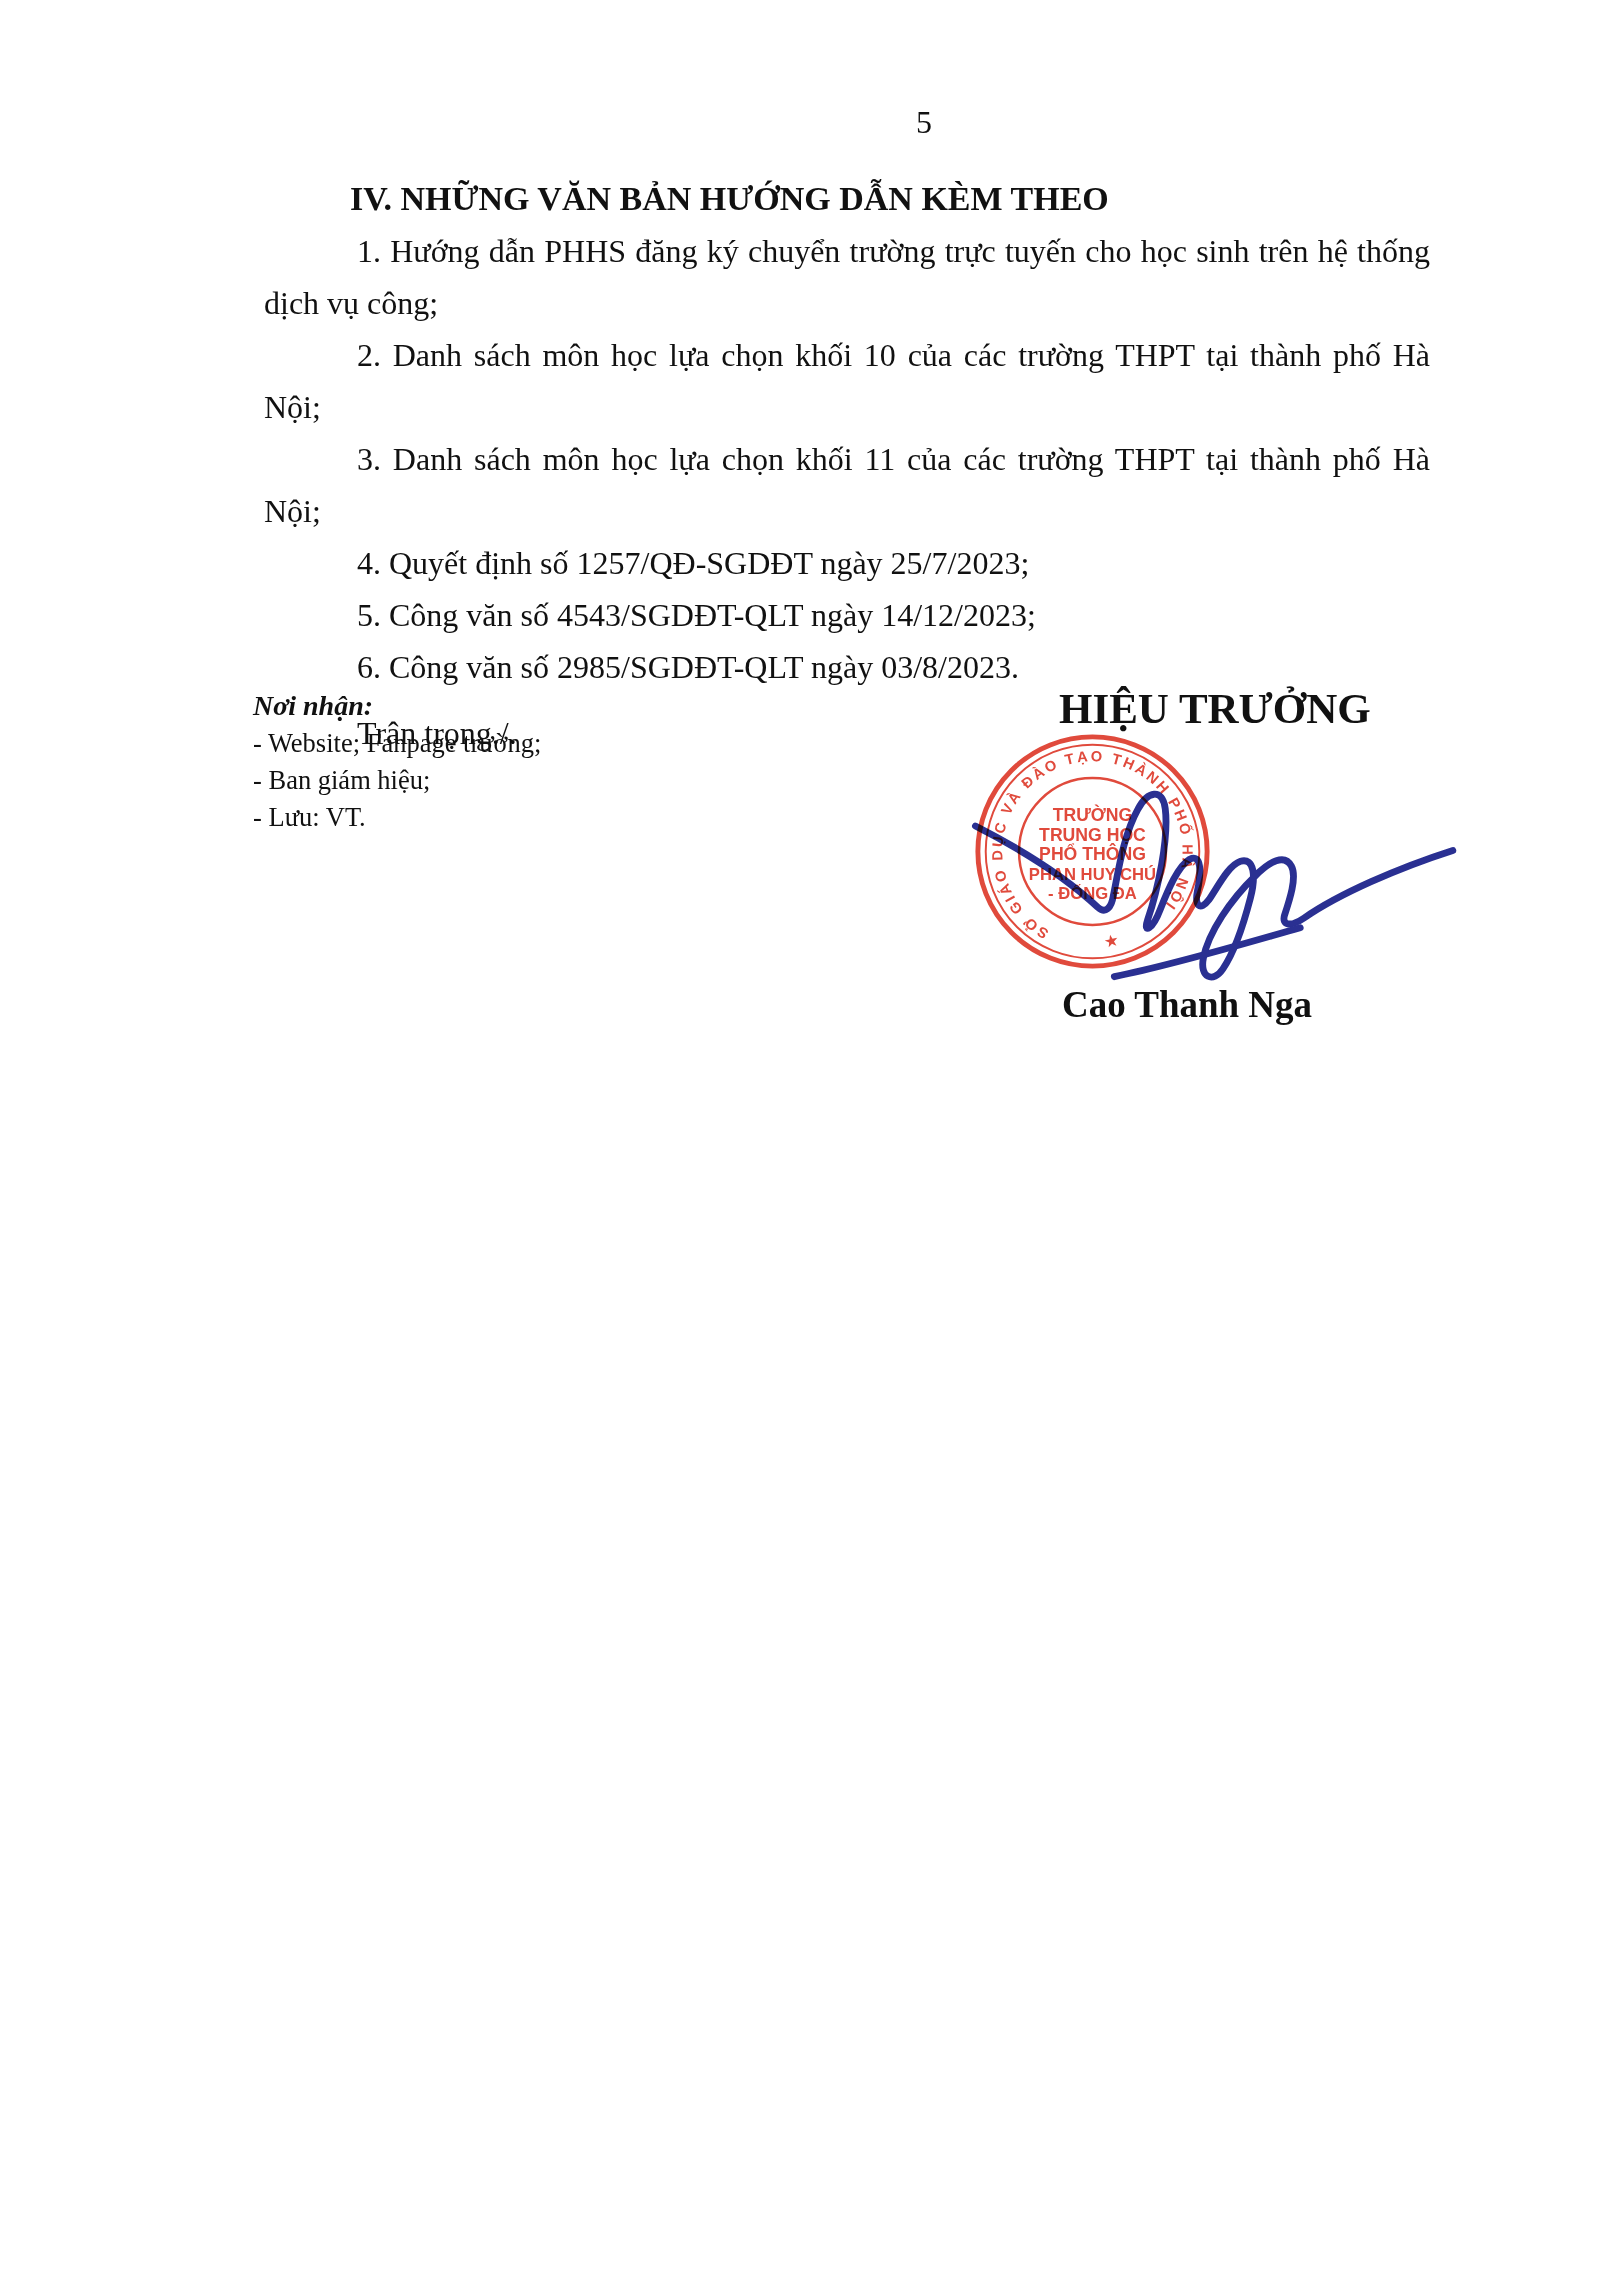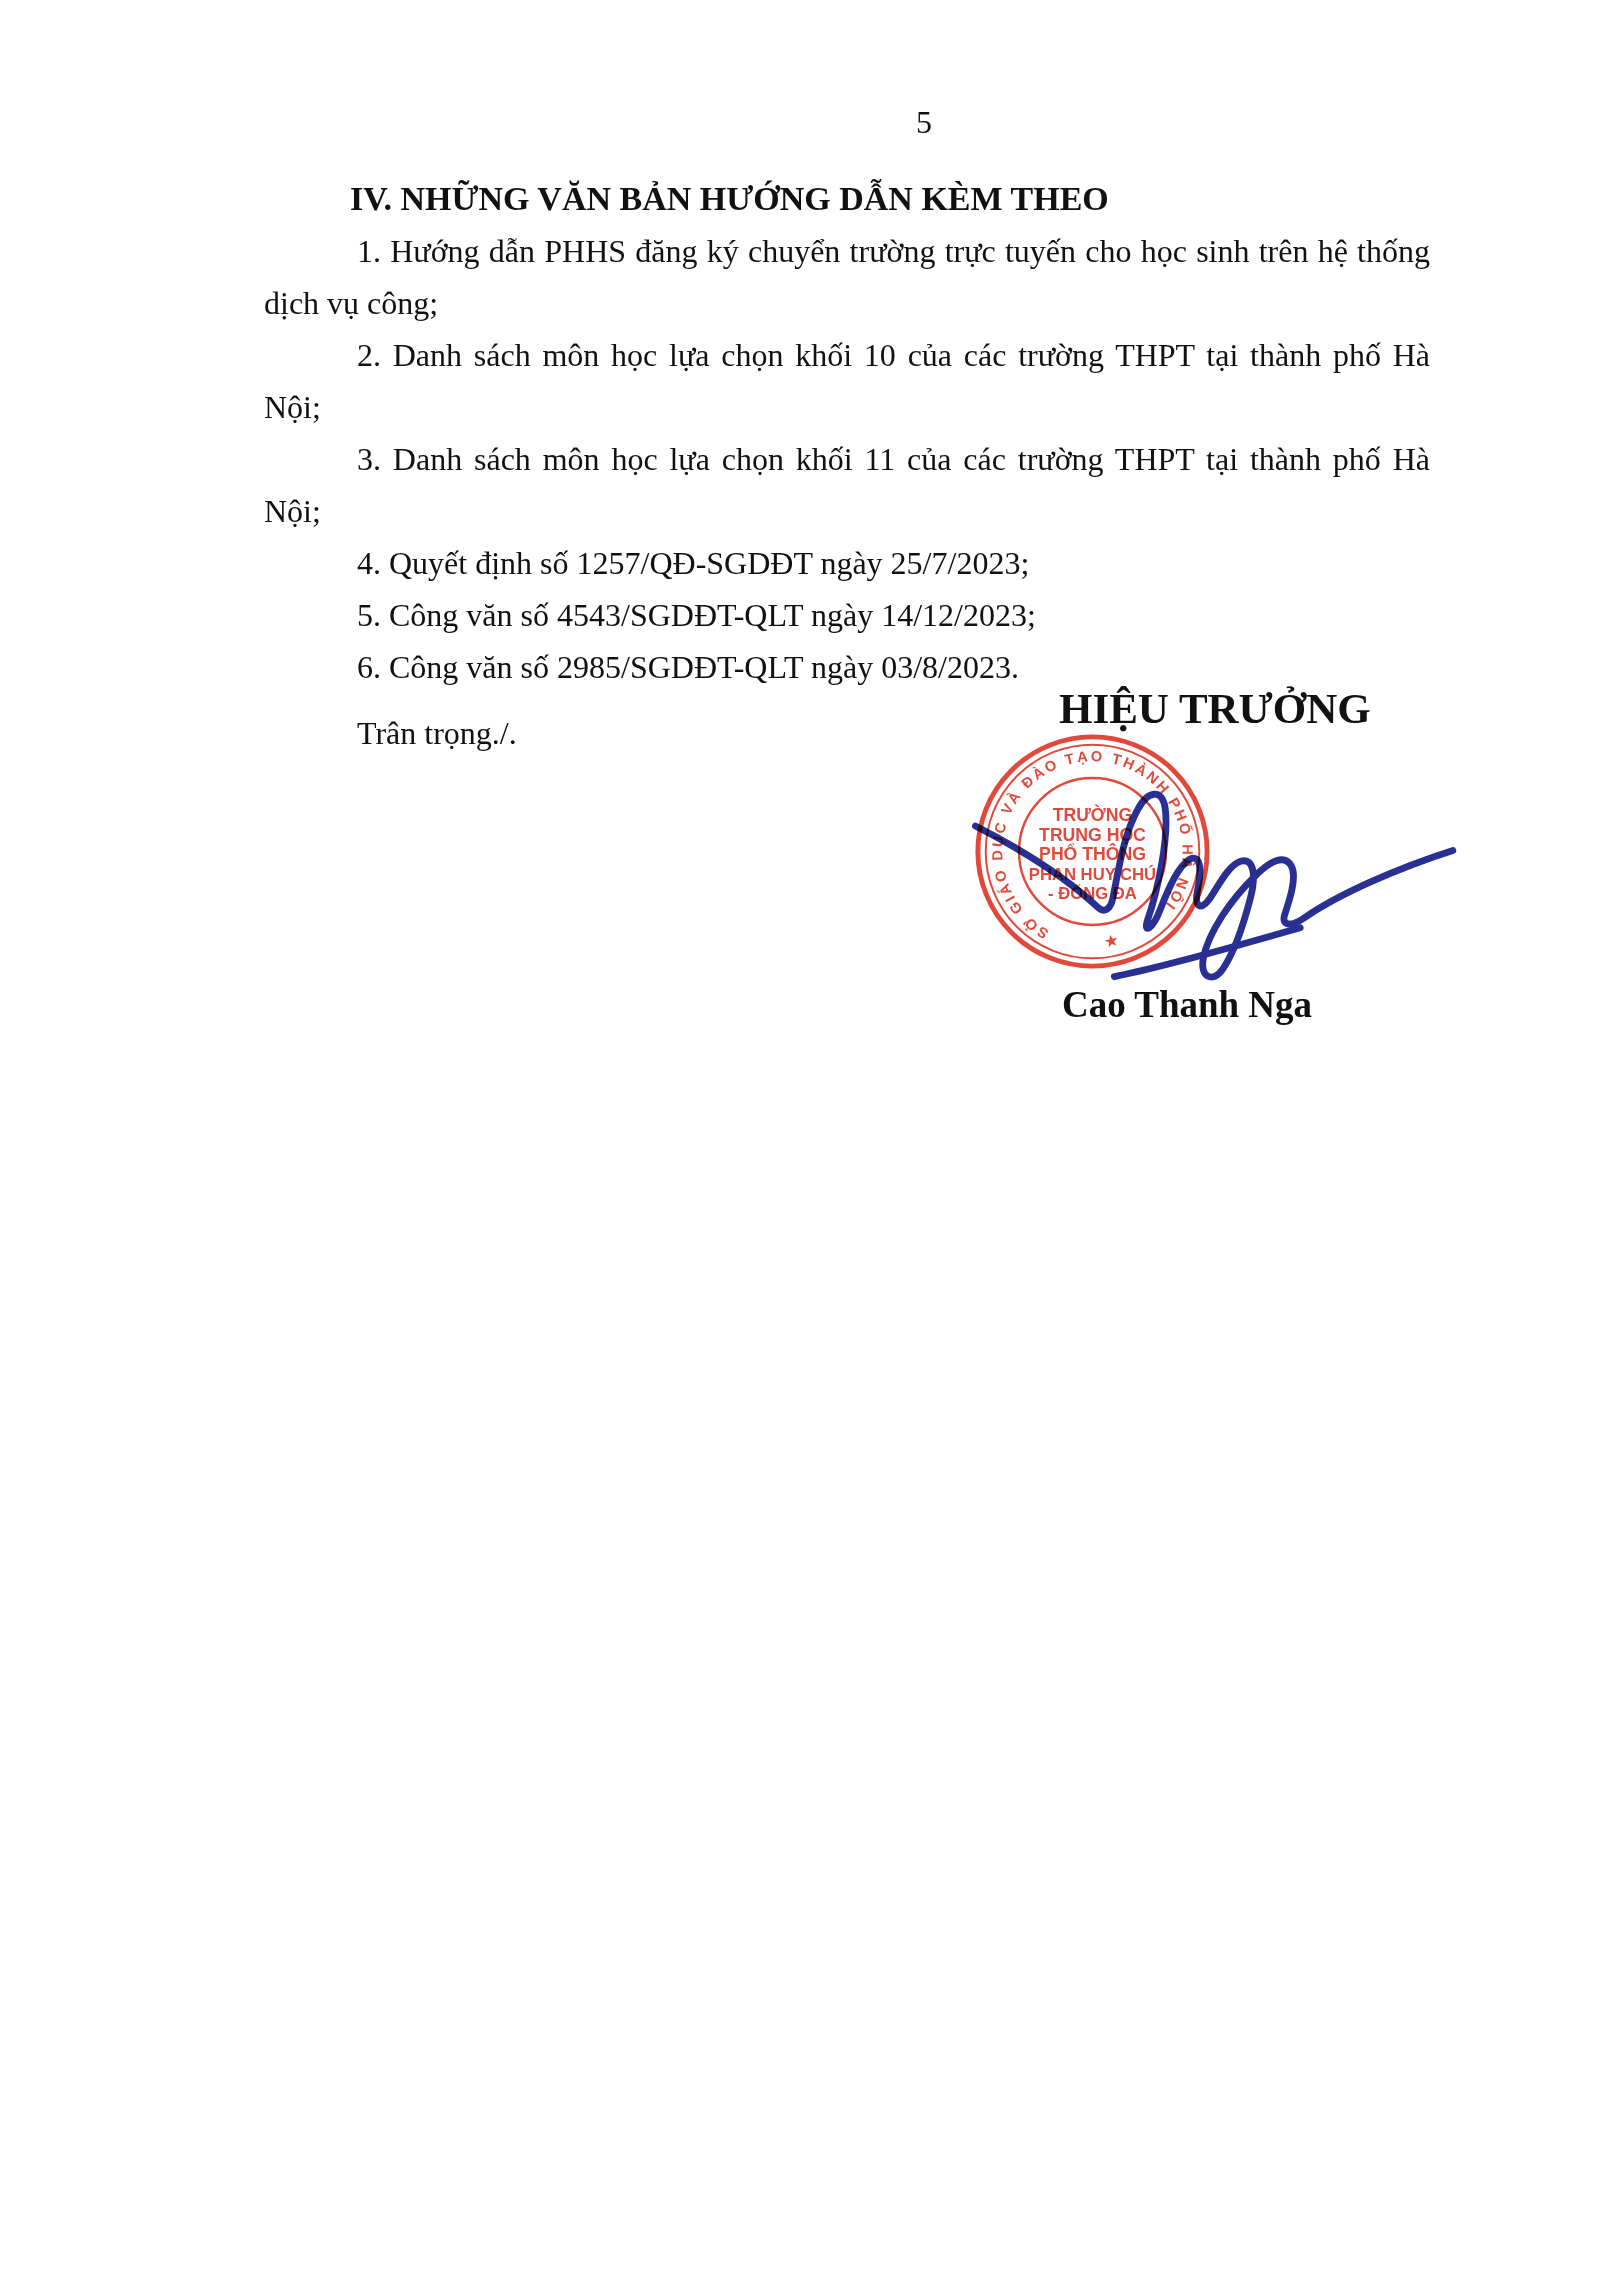--- a/index.html
+++ b/index.html
@@ -92,20 +92,26 @@
     <div class="heading">IV. NHỮNG VĂN BẢN HƯỚNG DẪN KÈM THEO</div>
     <p class="doc-item">1. Hướng dẫn PHHS đăng ký chuyển trường trực tuyến cho học sinh trên hệ thống dịch vụ công;</p>
     <p class="doc-item">2. Danh sách môn học lựa chọn khối 10 của các trường THPT tại thành phố Hà Nội;</p>
     <p class="doc-item">3. Danh sách môn học lựa chọn khối 11 của các trường THPT tại thành phố Hà Nội;</p>
     <p class="doc-item">4. Quyết định số 1257/QĐ-SGDĐT ngày 25/7/2023;</p>
     <p class="doc-item">5. Công văn số 4543/SGDĐT-QLT ngày 14/12/2023;</p>
     <p class="doc-item">6. Công văn số 2985/SGDĐT-QLT ngày 03/8/2023.</p>
     <p class="closing">Trân trọng./.</p>
   </div>
 
+  <div class="footer-left">
+    <div class="recipients-heading">Nơi nhận:</div>
+    <div class="recipient-item">- Website; Fanpage trường;</div>
+    <div class="recipient-item">- Ban giám hiệu;</div>
+    <div class="recipient-item">- Lưu: VT.</div>
+  </div>
 
   <div class="sig-title">HIỆU TRƯỞNG</div>
 
   <div class="stamp">
     <svg viewBox="0 0 246 246" xmlns="http://www.w3.org/2000/svg">
       <circle cx="123" cy="123" r="117" fill="none" stroke="currentColor" stroke-width="5"></circle>
       <circle cx="123" cy="123" r="109" fill="none" stroke="currentColor" stroke-width="2"></circle>
       <circle cx="123" cy="123" r="75" fill="none" stroke="currentColor" stroke-width="2.5"></circle>
       <g transform="rotate(-12 123 123)">
         <defs>

